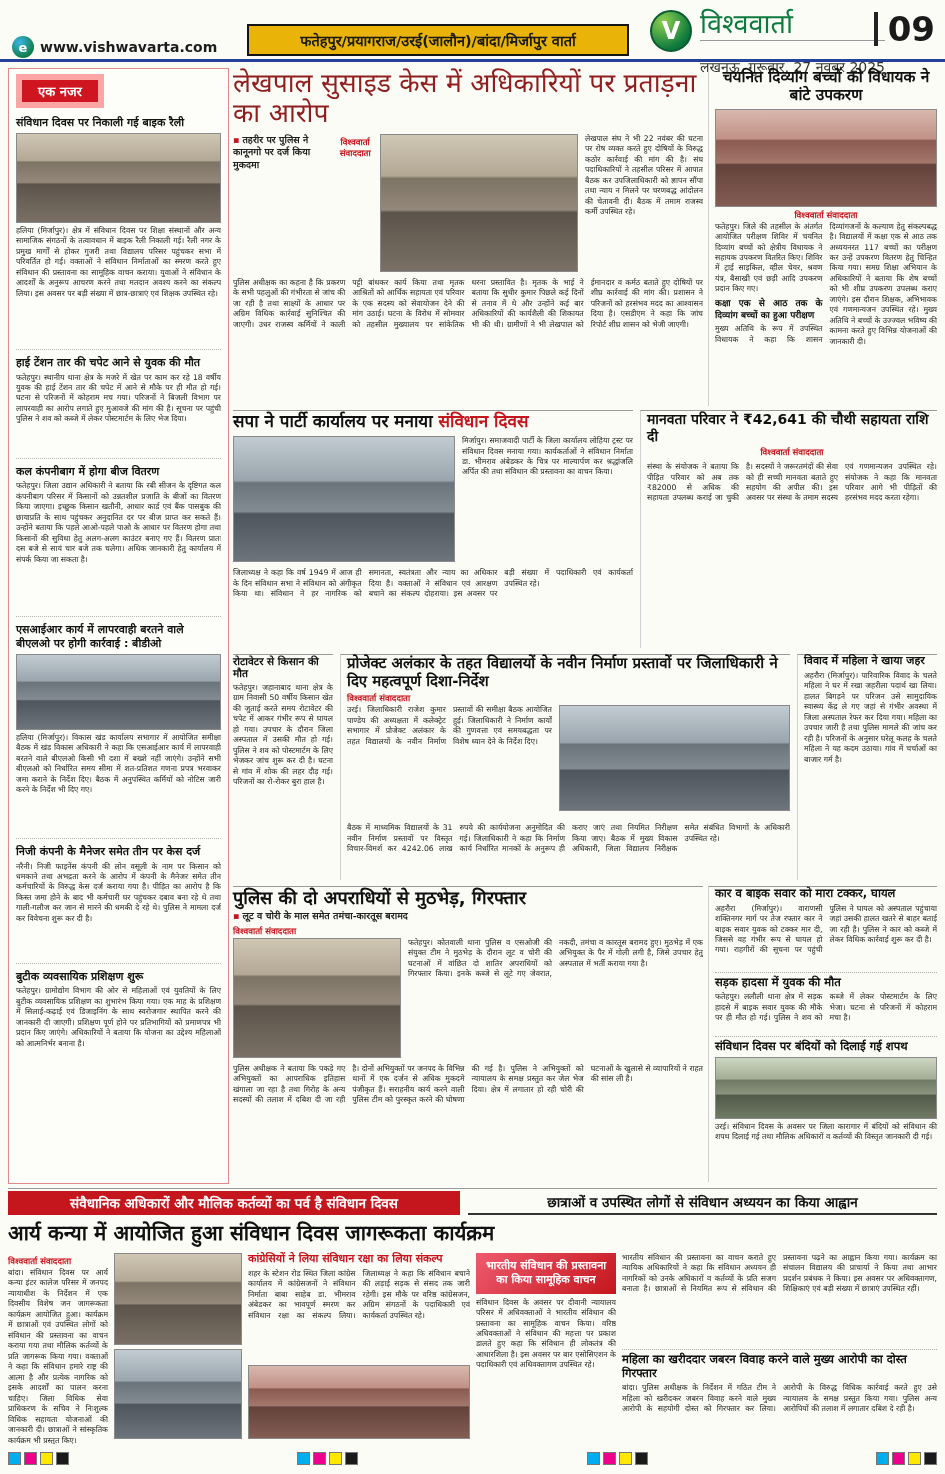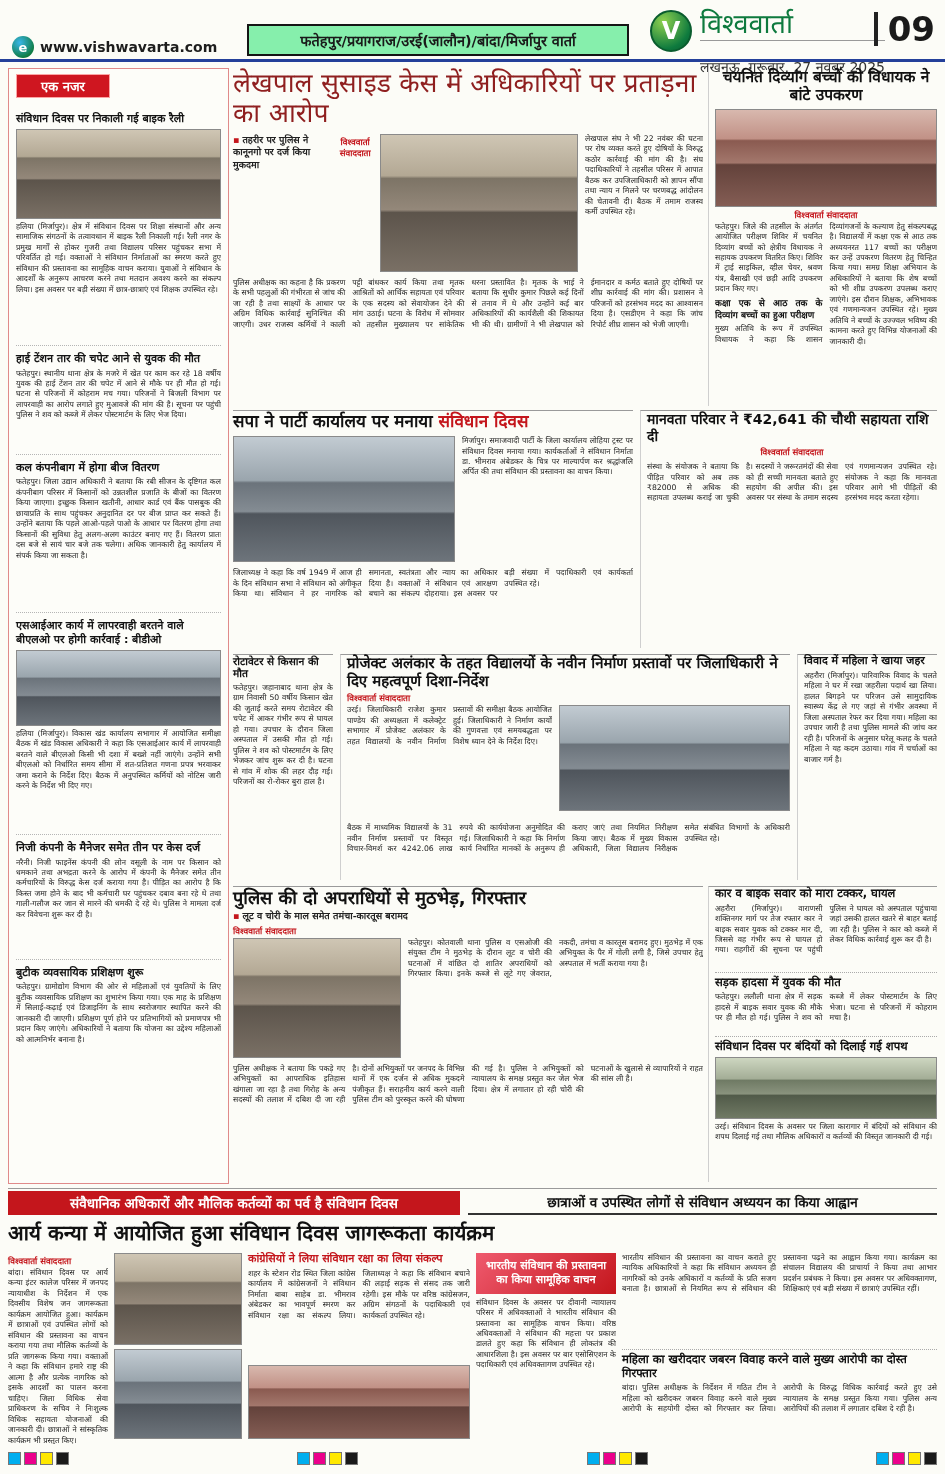--- a/index.html
+++ b/index.html
@@ -4,21 +4,21 @@
 <style>
   *{margin:0;padding:0;box-sizing:border-box}
   html,body{background:#e9e9e4}
   .page{position:relative;width:945px;height:1474px;margin:0 auto;background:#fcfcf7;
         font-family:"DejaVu Sans","Liberation Sans",sans-serif;color:#1a1a1a;overflow:hidden}
   .abs{position:absolute}
   
   .globe{width:22px;height:22px;border-radius:50%;display:inline-flex;align-items:center;justify-content:center;
          background:radial-gradient(circle at 35% 30%,#39b6e8,#0e7a3e 75%);color:#fff;font-weight:bold;font-size:13px}
   .regionbox{border:2px solid #151515;display:flex;align-items:center;justify-content:center;
-             font-weight:bold;font-size:14.5px;background:#86efac}
+             font-weight:bold;font-size:14.5px;background:#eab308}
   .brandlogo{width:42px;height:42px;border-radius:50%;display:inline-flex;align-items:center;justify-content:center;
              background:radial-gradient(circle at 30% 25%,#8fd14f,#0e7a3e 70%,#0a5c2e);color:#fff;font-weight:bold;font-size:24px;border:2px solid #0a5c2e}
   .brandname{display:block;font-size:27px;font-weight:normal;color:#0e7a3e;line-height:1.05}
   .edition{display:block;font-size:14px;color:#333;border-top:1px solid #999;margin-top:2px;padding-top:16px}
   .pageno{font-size:34px;font-weight:bold;border-left:4px solid #222;padding-left:10px;line-height:1}
   
   .bt{font-size:7.7px;line-height:1.36;text-align:justify;color:#242424;overflow:hidden;display:block}
   .c2{column-count:2;column-gap:7px}
   .c3{column-count:3;column-gap:7px}
   .c4{column-count:4;column-gap:7px}
@@ -29,21 +29,21 @@
   .subhead::before{content:"▪";color:#c4161c;margin-right:3px}
   .inhead{display:block;font-size:9px;font-weight:bold;line-height:1.3;margin:3px 0;color:#111}
   .photo{border:1px solid #8a8a8a;position:relative;overflow:hidden}
   .ph-a{background:linear-gradient(180deg,#cfc6b4 0%,#b3a894 30%,#7d7466 32%,#94887a 55%,#5c544b 57%,#7a7065 100%)}
   .ph-b{background:linear-gradient(180deg,#c2cbd2 0%,#9aa5ad 35%,#6b737b 37%,#848c93 60%,#4f555c 62%,#6d747b 100%)}
   .ph-c{background:linear-gradient(180deg,#cdd6c0 0%,#a3ad96 35%,#6f7a64 37%,#8a937e 60%,#515a49 62%,#707a64 100%)}
   .ph-d{background:linear-gradient(180deg,#d8b8ae 0%,#c19186 30%,#8a5a50 32%,#a3776c 55%,#63423b 57%,#845d54 100%)}
   
   .sidebar{border:1px solid #e08a8a;padding:5px 7px;background:#fdfdf9}
   .eknazar{display:inline-block;background:#cf1620;color:#fff;font-weight:bold;font-size:13px;
-           padding:2px 24px;border:1px solid #fca5a5;margin-bottom:12px}
+           padding:2px 16px;border:6px solid #fca5a5;margin-bottom:6px}
   .sart{border-bottom:1px dotted #b5b5b5;padding-bottom:5px;margin-bottom:6px}
   .sart:last-child{border-bottom:none}
   .stitle{font-size:11px;font-weight:bold;line-height:1.25;margin:2px 0 3px;color:#141414}
   .band{border-top:1px solid #9a9a9a;}
   
   .banner-red{background:#c4161c;color:#fff;font-weight:bold;font-size:13.5px;display:flex;align-items:center;justify-content:center}
   .banner-dark{color:#111;font-weight:bold;font-size:13.5px;display:flex;align-items:center;justify-content:center;border-bottom:2px solid #333}
   .redbox{background:linear-gradient(135deg,#ef5a6e,#c4161c);color:#fff;font-weight:bold;font-size:11px;
           line-height:1.3;padding:6px 7px;text-align:center}
   

